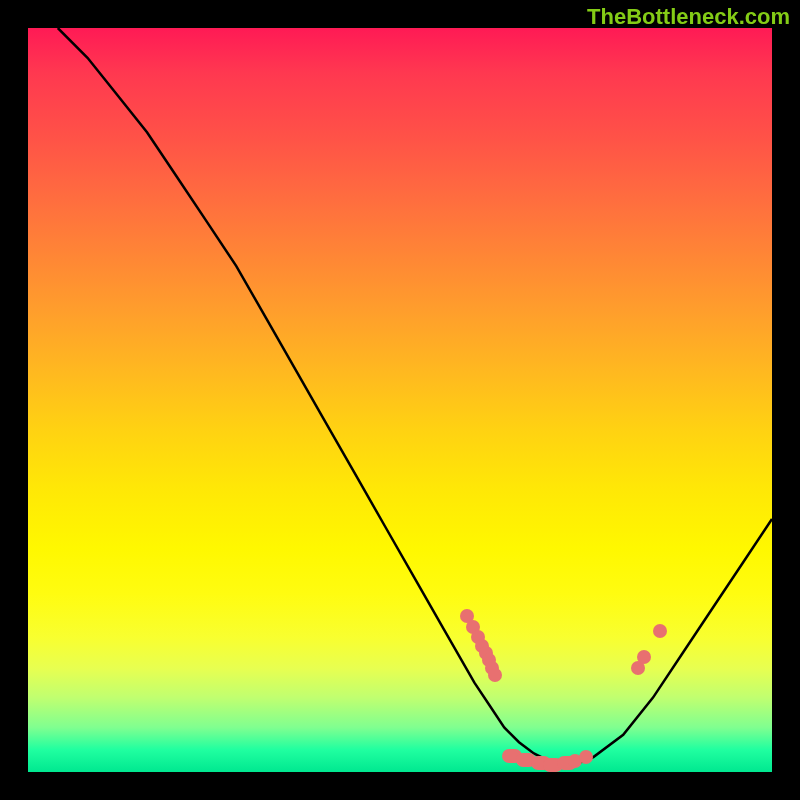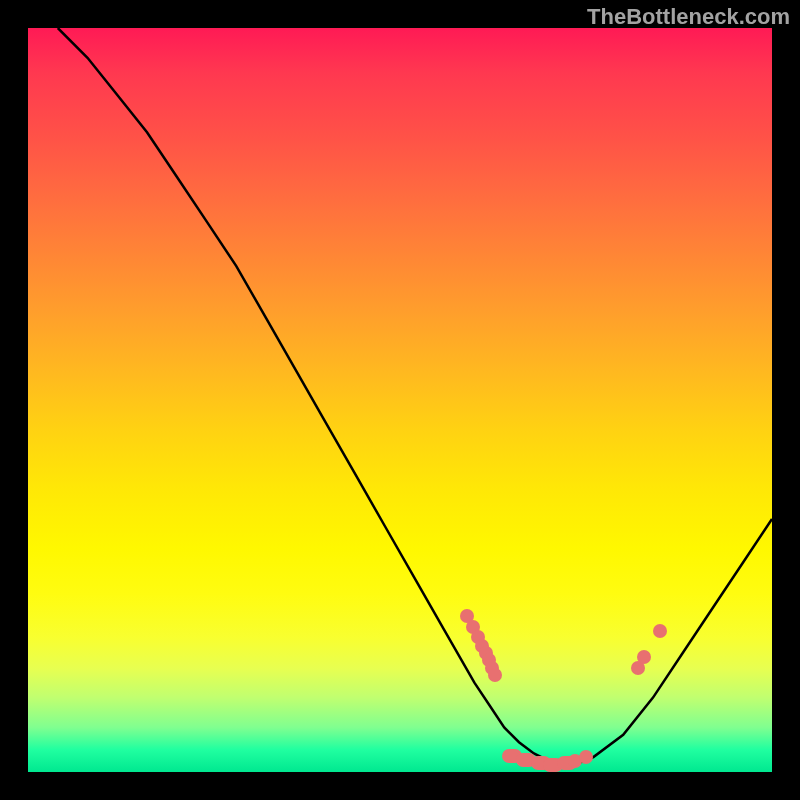--- a/index.html
+++ b/index.html
@@ -8,21 +8,21 @@
     height: 800px;
     background: #000;
     position: relative;
     font-family: Arial, sans-serif;
     overflow: hidden;
   }
   .watermark {
     position: absolute;
     top: 4px;
     right: 10px;
-    color: #a3a3a3;
+    color: #84cc16;
     font-size: 22px;
     font-weight: bold;
     z-index: 10;
   }
   .plot-area {
     position: absolute;
     left: 28px;
     top: 28px;
     width: 744px;
     height: 744px;

